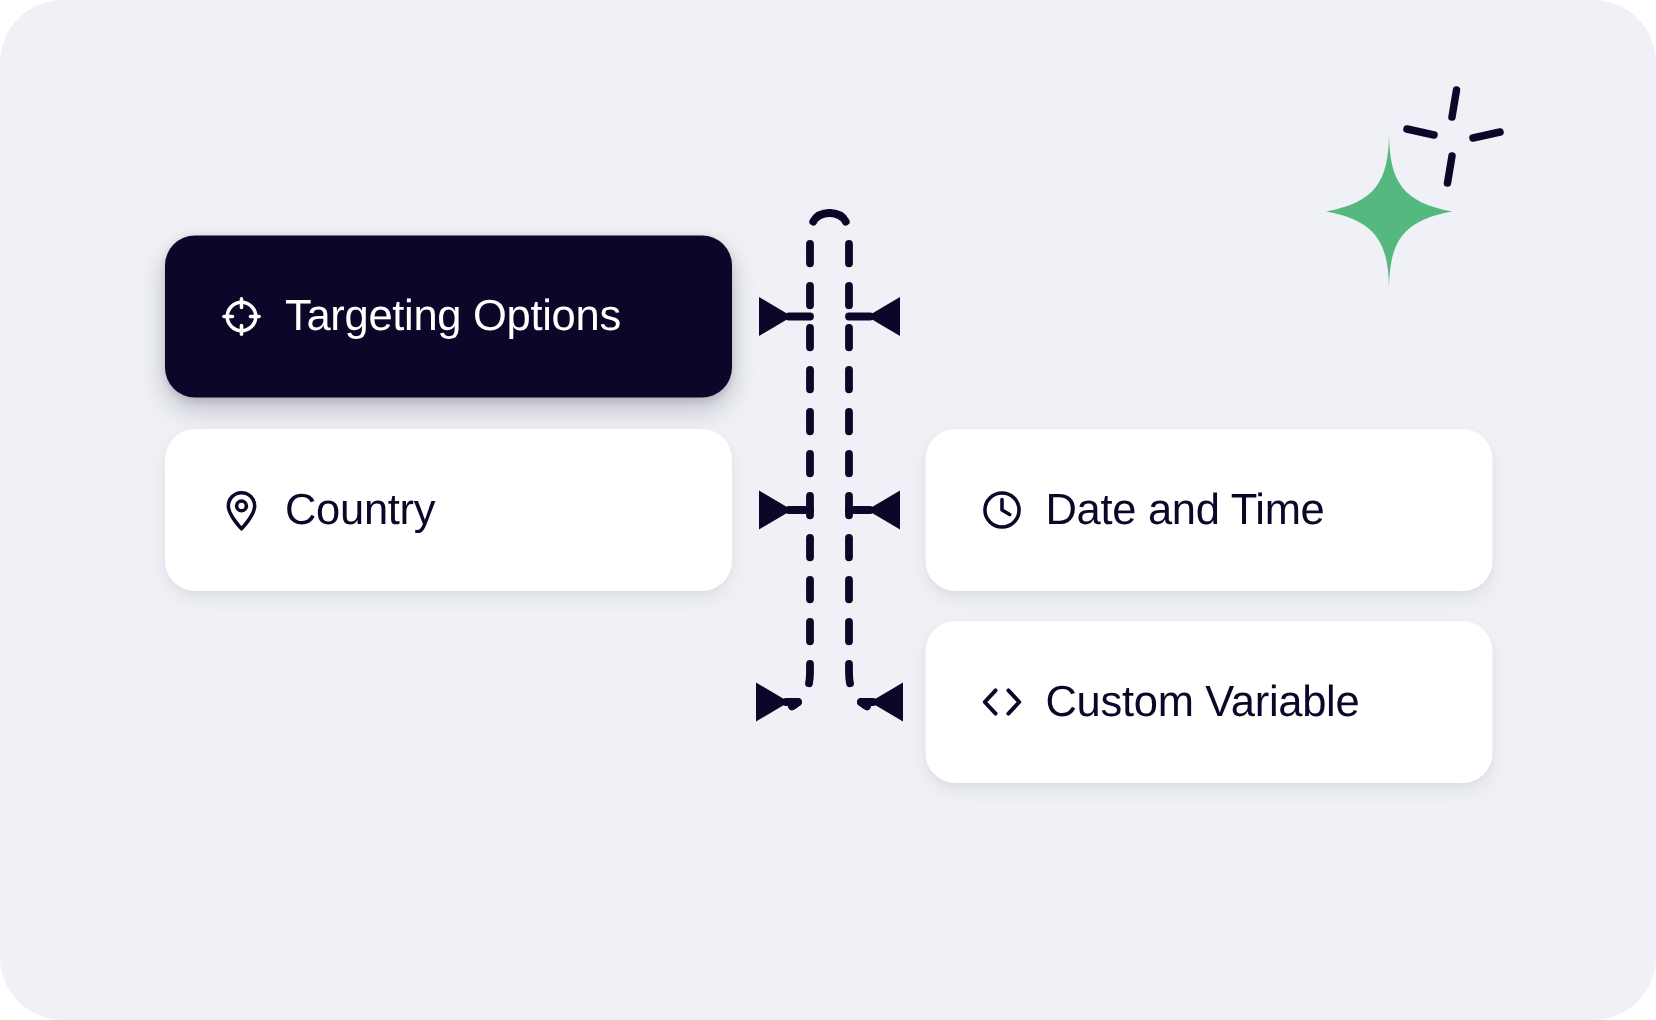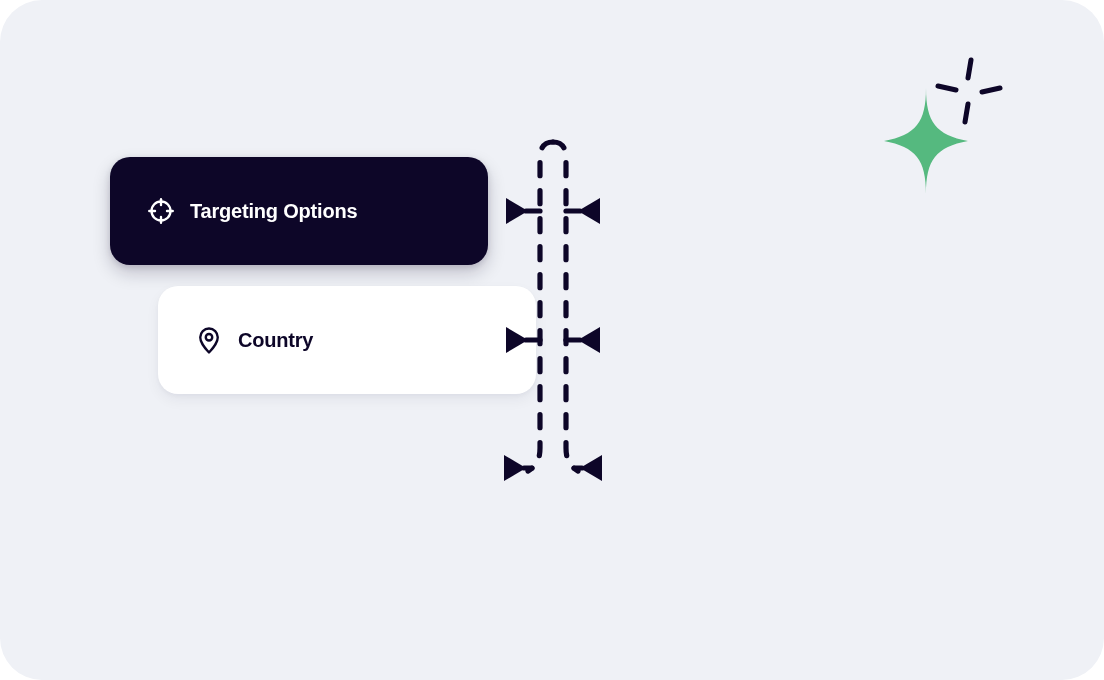--- a/index.html
+++ b/index.html
@@ -47,34 +47,34 @@
   .card .icon {
     flex: 0 0 auto;
     width: 30px;
     height: 30px;
     display: block;
     margin-right: 14px;
   }
   .card .icon svg { display: block; width: 30px; height: 30px; }
 
   .card .label {
-    font-size: 20px;
-    font-weight: bold;
+    font-size: 29px;
+    font-weight: normal;
     letter-spacing: -0.2px;
     color: #0d0628;
     white-space: nowrap;
     line-height: 1;
   }
   .card.dark .label { color: #ffffff; }
 
   
   .col-left  { left: 110px; }
   .col-right { left: 617px; }
   .row-1 { top: 157px; }
-  .row-2 { top: 286px; margin-left: 48px; }
+  .row-2 { top: 286px; }
   .row-3 { top: 414px; }
 
   
   .connector {
     position: absolute;
     left: 488px;
     top: 130px;
     width: 130px;
     height: 370px;
     pointer-events: none;
@@ -123,21 +123,39 @@
       <svg viewBox="0 0 24 24" fill="none" stroke="#0d0628" stroke-width="1.9" stroke-linecap="round" stroke-linejoin="round">
         <path d="M12 22c0 0 7-7.1 7-12.2A7 7 0 0 0 5 9.8C5 14.9 12 22 12 22z"></path>
         <circle cx="12" cy="9.8" r="2.6"></circle>
       </svg>
     </span>
     <span class="label">Country</span>
   </div>
 
 
 
-
+  <div class="card col-right row-2">
+    <span class="icon">
+      <svg viewBox="0 0 24 24" fill="none" stroke="#0d0628" stroke-width="1.9" stroke-linecap="round" stroke-linejoin="round">
+        <circle cx="12" cy="12" r="9.1"></circle>
+        <polyline points="12,6.4 12,12 16.1,14.4"></polyline>
+      </svg>
+    </span>
+    <span class="label">Date and Time</span>
+  </div>
+
+  <div class="card col-right row-3">
+    <span class="icon">
+      <svg viewBox="0 0 24 24" fill="none" stroke="#0d0628" stroke-width="2.1" stroke-linecap="round" stroke-linejoin="round">
+        <polyline points="8.6,5.8 2.8,12 8.6,18.2"></polyline>
+        <polyline points="15.4,5.8 21.2,12 15.4,18.2"></polyline>
+      </svg>
+    </span>
+    <span class="label">Custom Variable</span>
+  </div>
 
   <div class="connector">
     <svg viewBox="0 0 130 370" fill="none">
 
       <path d="M65 12 C 55 12, 52 19, 52 29 L 52 318 C 52 330, 48 336, 40 341" stroke="#0d0628" stroke-width="5.2" stroke-linecap="round" stroke-dasharray="13 15" fill="none"></path>
 
       <path d="M65 12 C 75 12, 78 19, 78 29 L 78 318 C 78 330, 82 336, 90 341" stroke="#0d0628" stroke-width="5.2" stroke-linecap="round" stroke-dasharray="13 15" fill="none"></path>
 
       <g>
         <line x1="52" y1="81" x2="38" y2="81" stroke="#0d0628" stroke-width="5.2" stroke-linecap="round"></line>

